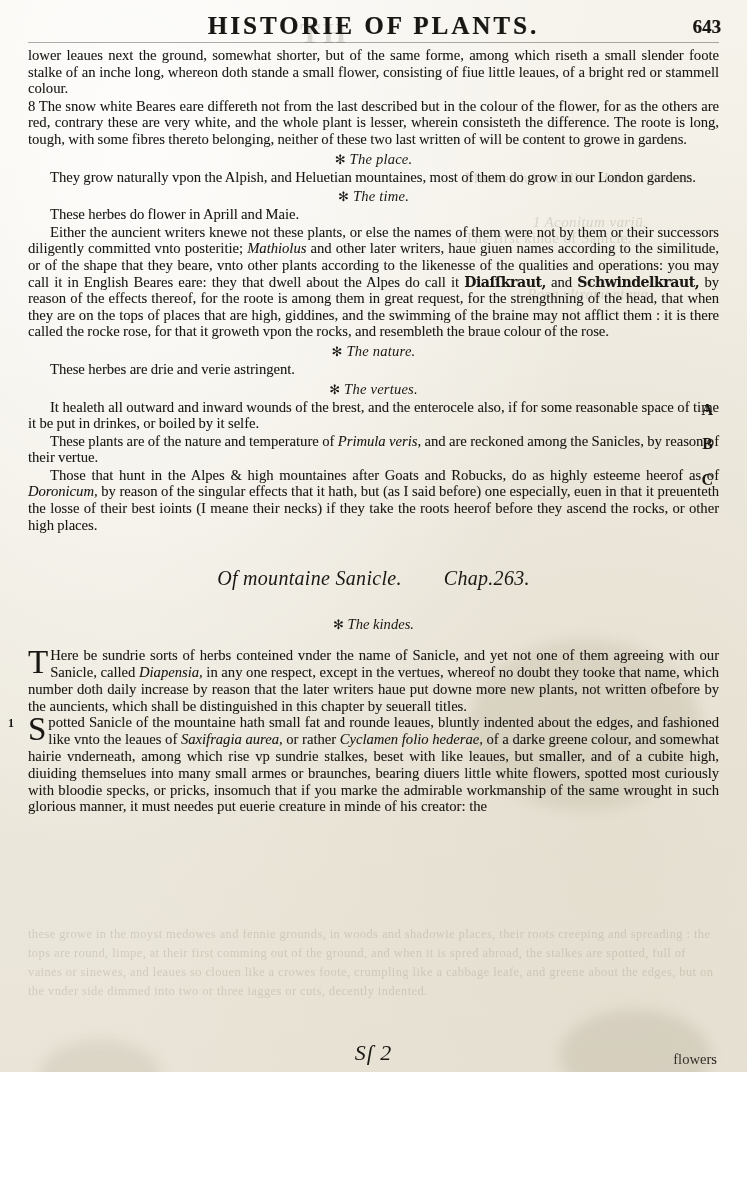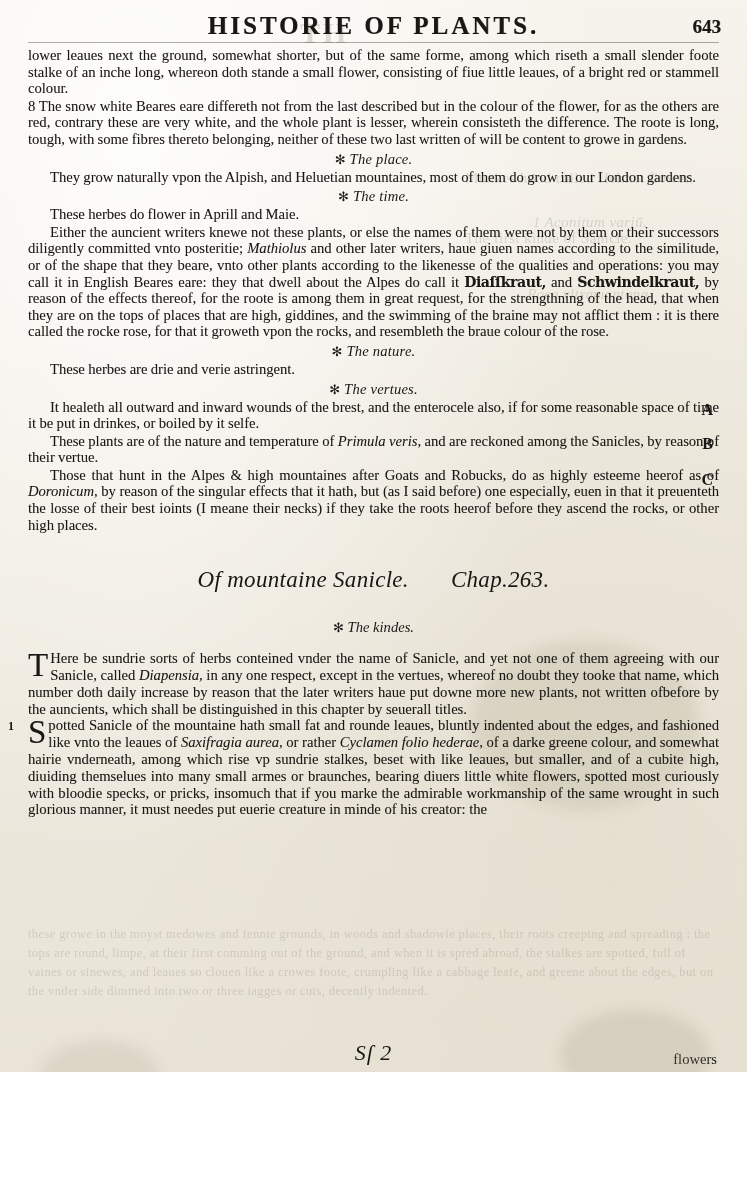--- a/index.html
+++ b/index.html
@@ -123,21 +123,21 @@
     font-weight: bold;
     font-family: "Liberation Serif", serif;
   }
 
   .chapter-line {
     display: flex;
     justify-content: center;
     align-items: baseline;
     gap: 42px;
     font-style: italic;
-    font-size: 23px;
+    font-size: 20px;
     margin: 34px 0 10px 0;
     letter-spacing: 0.3px;
     text-align: center;
   }
 
   .kindes {
     text-align: center;
     font-style: italic;
     font-size: 14.6px;
     margin: 26px 0 14px 0;

